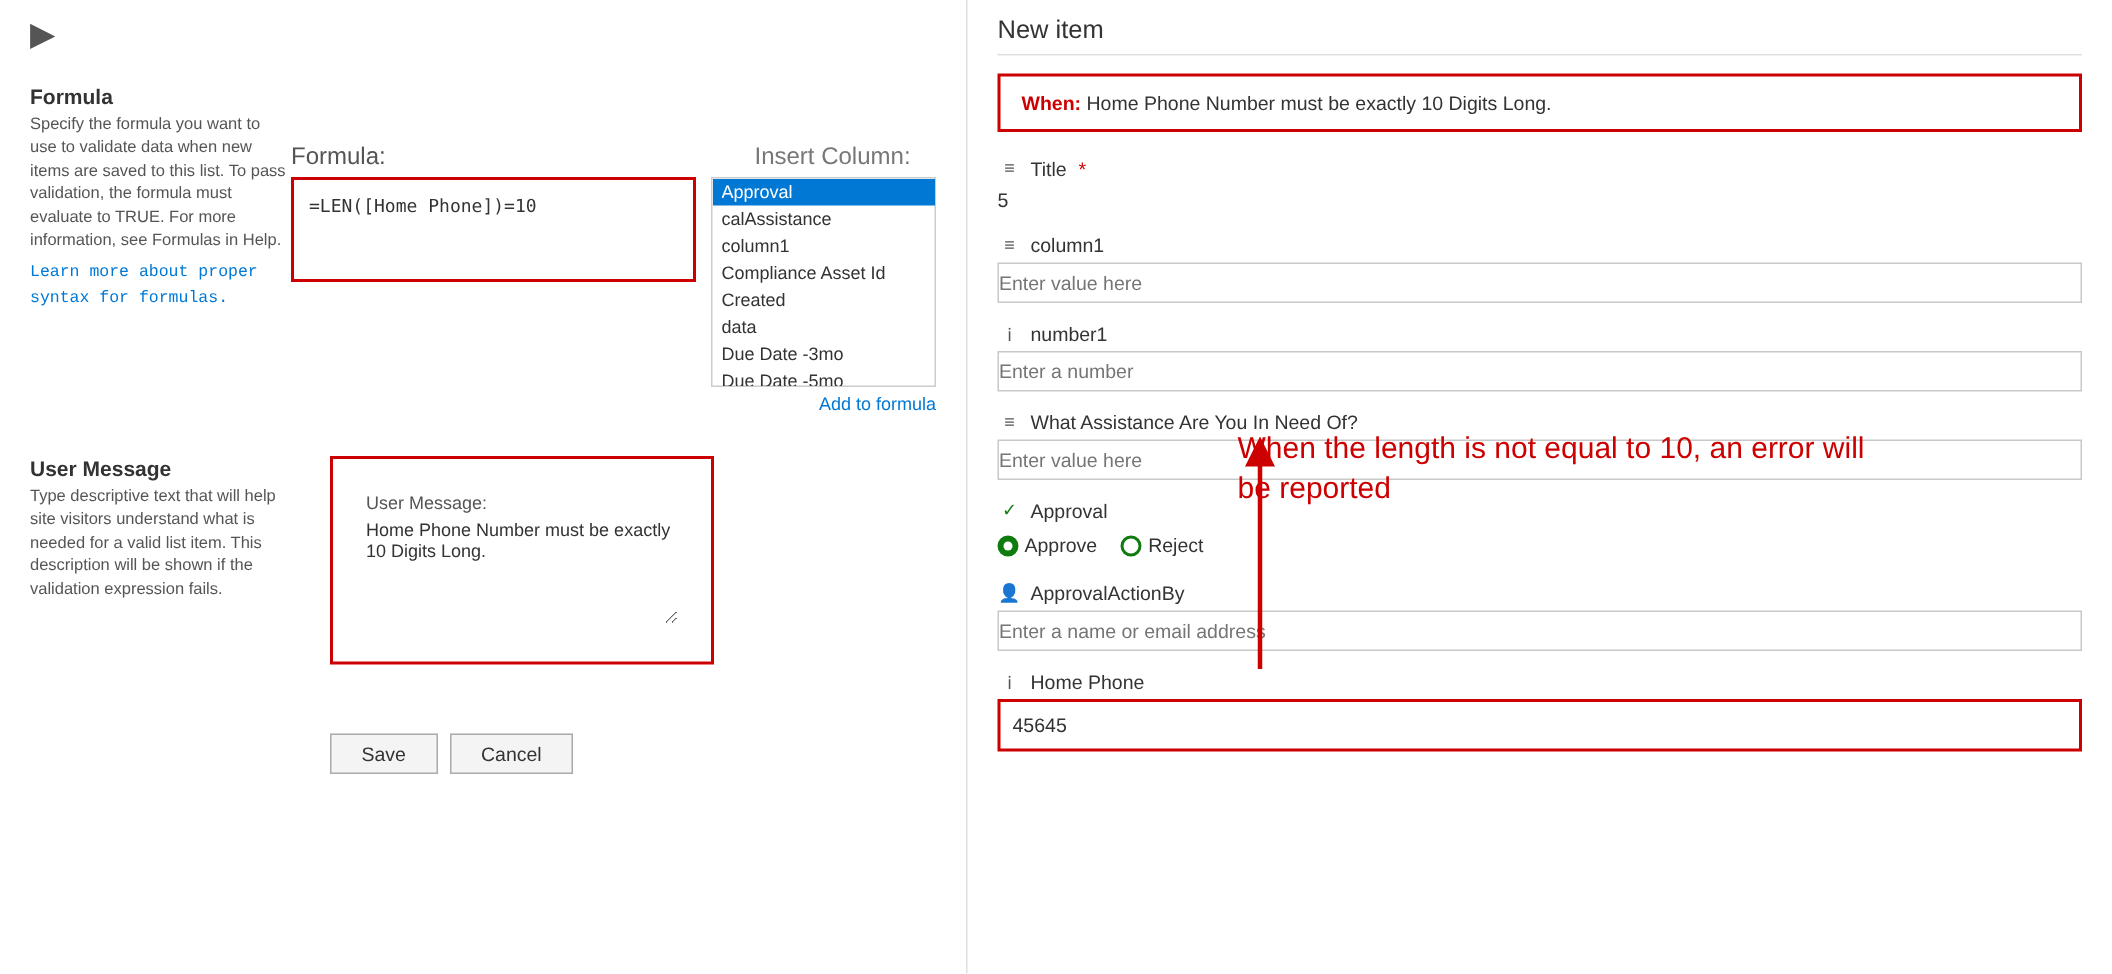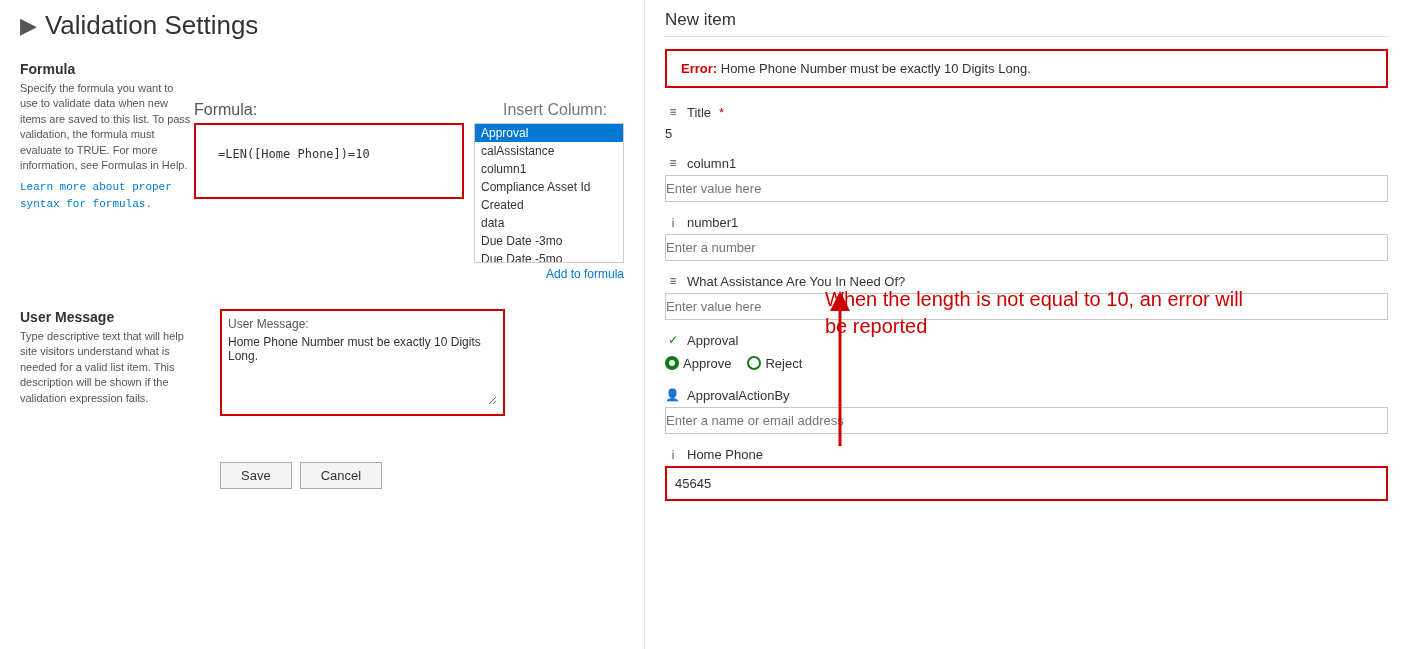--- a/index.html
+++ b/index.html
@@ -68,21 +68,21 @@
     }
 
     .field-label {
       font-size: 16px;
       color: #555;
       margin-bottom: 4px;
     }
 
     .formula-box {
       border: 2px solid #cc0000;
-      padding: 22px;
+      padding: 10px;
       min-height: 70px;
       font-size: 12px;
       color: #333;
       background: #fff;
       width: 270px;
       resize: none;
       font-family: Consolas, monospace;
     }
 
     .insert-column-label {
@@ -130,22 +130,22 @@
     .user-message-left {
       width: 190px;
     }
 
     .user-message-center {
       flex: 1;
     }
 
     .user-message-box-container {
       border: 2px solid #cc0000;
-      padding: 6px;
-      width: 285px;
+      padding: 22px;
+      width: 256px;
     }
 
     .user-message-label-inner {
       font-size: 12px;
       color: #555;
       margin-bottom: 4px;
     }
 
     .user-message-textarea {
       border: none;
@@ -257,20 +257,21 @@
     
     .approval-options {
       display: flex;
       gap: 16px;
       align-items: center;
       padding: 4px 0;
     }
 
     .approval-option {
       display: flex;
+      align-items: center;
       gap: 4px;
       font-size: 13px;
       cursor: pointer;
     }
 
     .approval-radio-filled {
       width: 14px;
       height: 14px;
       border-radius: 50%;
       border: 2px solid #107c10;
@@ -327,21 +328,20 @@
   </style>
 </head>
 <body>
 
 <div class="page-container">
 
   <div class="left-panel">
 
     <div class="page-title">
       <span class="arrow">▶</span>
-      <span>Validation Settings</span>
     </div>
 
     <div>
       <div class="section-title">Formula</div>
 
       <div class="formula-sections">
 
         <div class="formula-left">
           <div class="section-description">Specify the formula you want to use to validate data when new items are saved to this list. To pass validation, the formula must evaluate to TRUE. For more information, see Formulas in Help.</div>
           <div class="section-description">
@@ -391,21 +391,21 @@
     <div class="button-row">
       <button class="btn">Save</button>
       <button class="btn">Cancel</button>
     </div>
   </div>
 
   <div class="right-panel">
     <div class="new-item-title">New item</div>
 
     <div class="error-banner">
-      <span class="error-label">Error:</span>
+      <span class="error-label">When:</span>
       <span> Home Phone Number must be exactly 10 Digits Long.</span>
     </div>
 
     <div class="form-field">
       <div class="form-field-header">
         <span class="field-icon">≡</span>
         <span>Title</span>
         <span class="required-star">*</span>
       </div>
       <div class="field-value-text">5</div>

